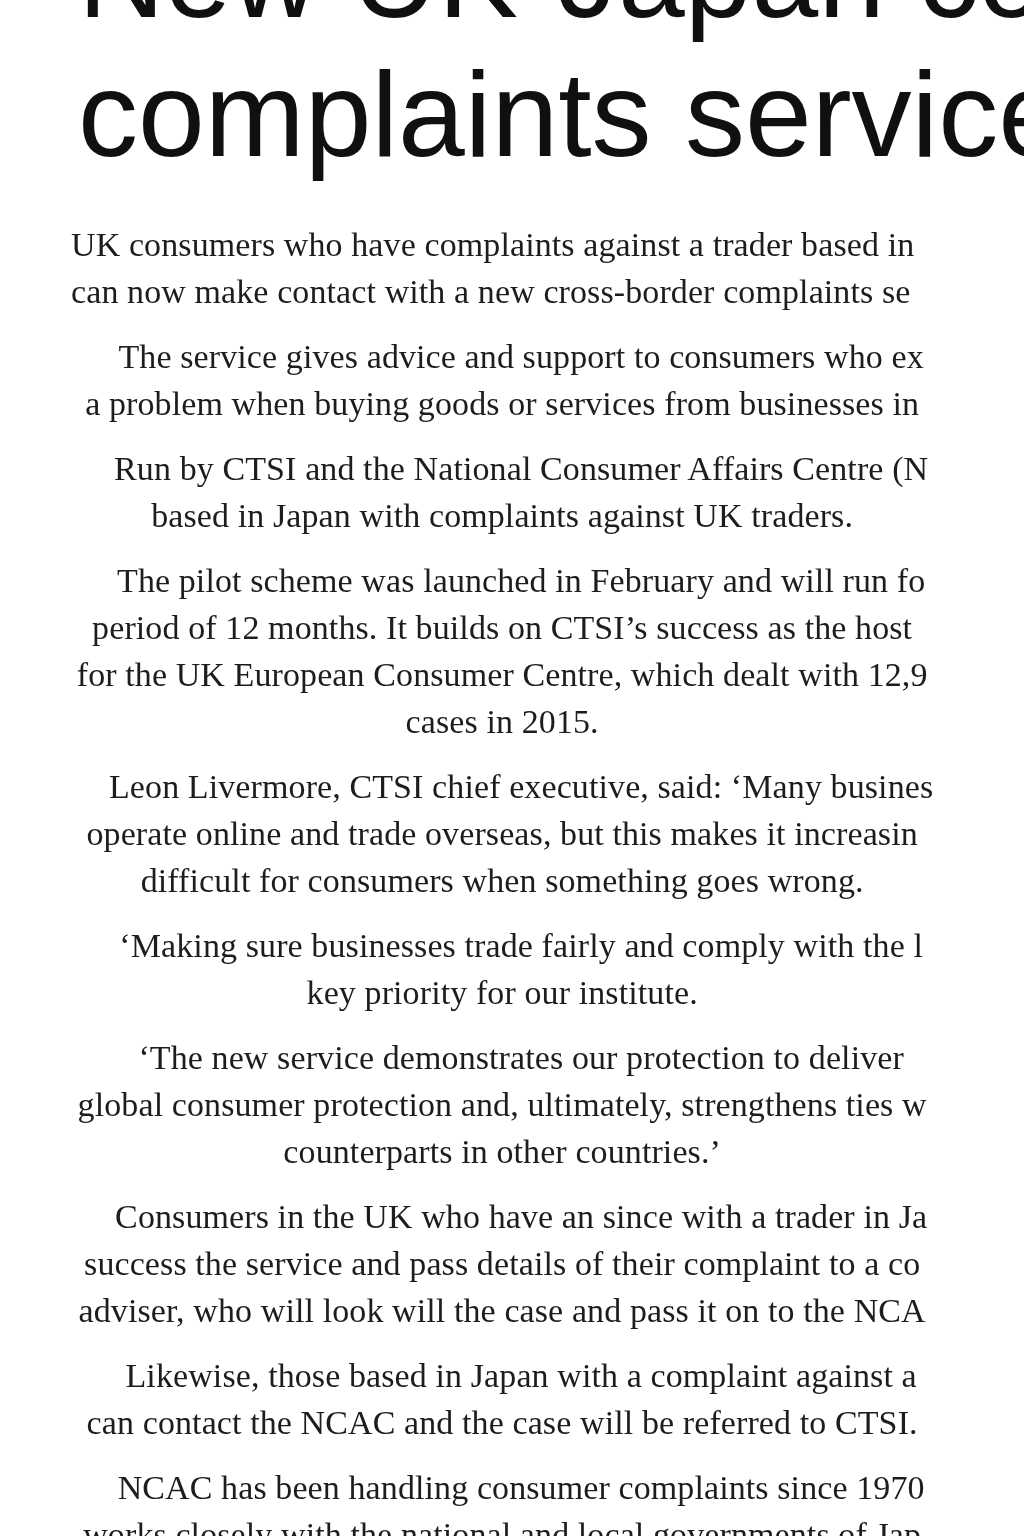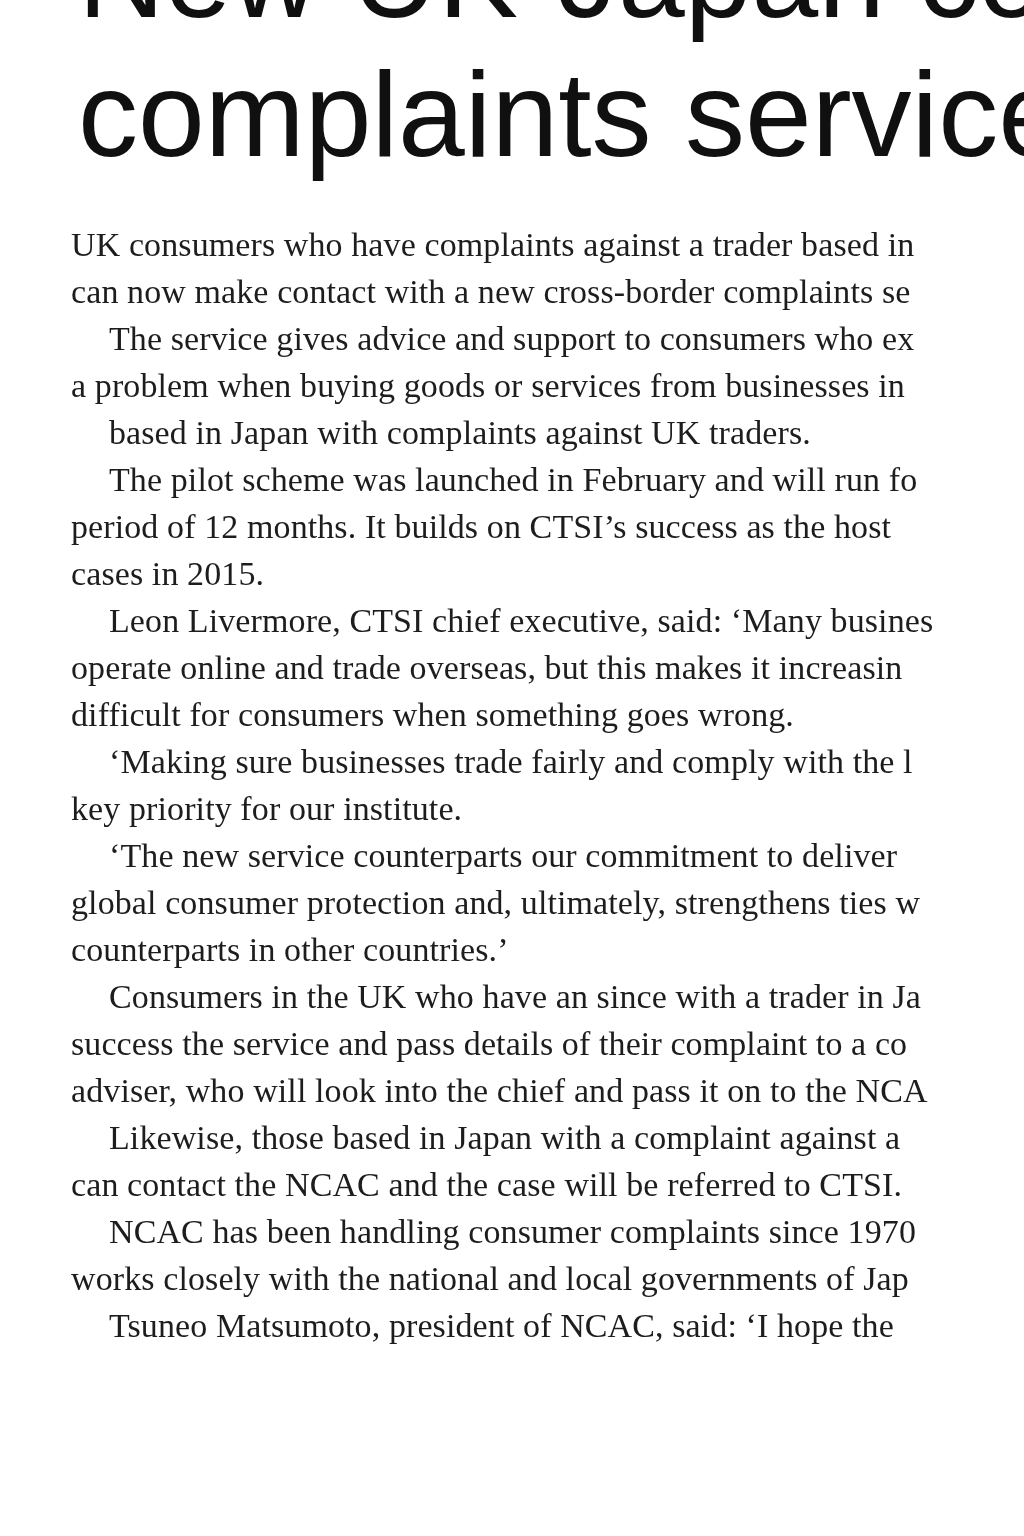--- a/index.html
+++ b/index.html
@@ -35,21 +35,21 @@
   .body-text {
     position: absolute;
     left: 71px;
     top: 221px;
     font-family: "Liberation Serif", serif;
     font-size: 34px;
     line-height: 47px;
     letter-spacing: 0.1px;
   }
   .para { margin: 0; }
-  .para + .para { margin-top: 0; }
+  .para + .para { margin-top: 18px; text-align: center; }
   .para .line { white-space: nowrap; }
   .para.indent .line:first-child { text-indent: 38px; }
 </style>
 </head>
 <body style="background: rgb(255, 255, 255);">
 
 <div class="page">
   <h1 class="title" style="color: rgb(16, 16, 16);">
     <span class="title-line">New UK-Japan co</span>
     <span class="title-line">complaints service</span>
@@ -57,45 +57,47 @@
   <div class="body-text" id="article-body" style="color: rgb(29, 29, 29);">
       <div class="para">
         <div class="line">UK consumers who have complaints against a trader based in</div>
         <div class="line">can now make contact with a new cross-border complaints se</div>
       </div>
       <div class="para indent">
         <div class="line">The service gives advice and support to consumers who ex</div>
         <div class="line">a problem when buying goods or services from businesses in</div>
       </div>
       <div class="para indent">
+        <div class="line">Run by CTSI and the National Consumer Affairs Centre (N</div>
         <div class="line">based in Japan with complaints against UK traders.</div>
       </div>
       <div class="para indent">
         <div class="line">The pilot scheme was launched in February and will run fo</div>
         <div class="line">period of 12 months. It builds on CTSI’s success as the host</div>
+        <div class="line">for the UK European Consumer Centre, which dealt with 12,9</div>
         <div class="line">cases in 2015.</div>
       </div>
       <div class="para indent">
         <div class="line">Leon Livermore, CTSI chief executive, said: ‘Many busines</div>
         <div class="line">operate online and trade overseas, but this makes it increasin</div>
         <div class="line">difficult for consumers when something goes wrong.</div>
       </div>
       <div class="para indent">
         <div class="line">‘Making sure businesses trade fairly and comply with the l</div>
         <div class="line">key priority for our institute.</div>
       </div>
       <div class="para indent">
-        <div class="line">‘The new service counterparts our commitment to deliver</div>
+        <div class="line">‘The new service demonstrates our protection to deliver</div>
         <div class="line">global consumer protection and, ultimately, strengthens ties w</div>
         <div class="line">counterparts in other countries.’</div>
       </div>
       <div class="para indent">
         <div class="line">Consumers in the UK who have an since with a trader in Ja</div>
         <div class="line">success the service and pass details of their complaint to a co</div>
-        <div class="line">adviser, who will look into the chief and pass it on to the NCA</div>
+        <div class="line">adviser, who will look will the case and pass it on to the NCA</div>
       </div>
       <div class="para indent">
         <div class="line">Likewise, those based in Japan with a complaint against a</div>
         <div class="line">can contact the NCAC and the case will be referred to CTSI.</div>
       </div>
       <div class="para indent">
         <div class="line">NCAC has been handling consumer complaints since 1970</div>
         <div class="line">works closely with the national and local governments of Jap</div>
       </div>
       <div class="para indent">

